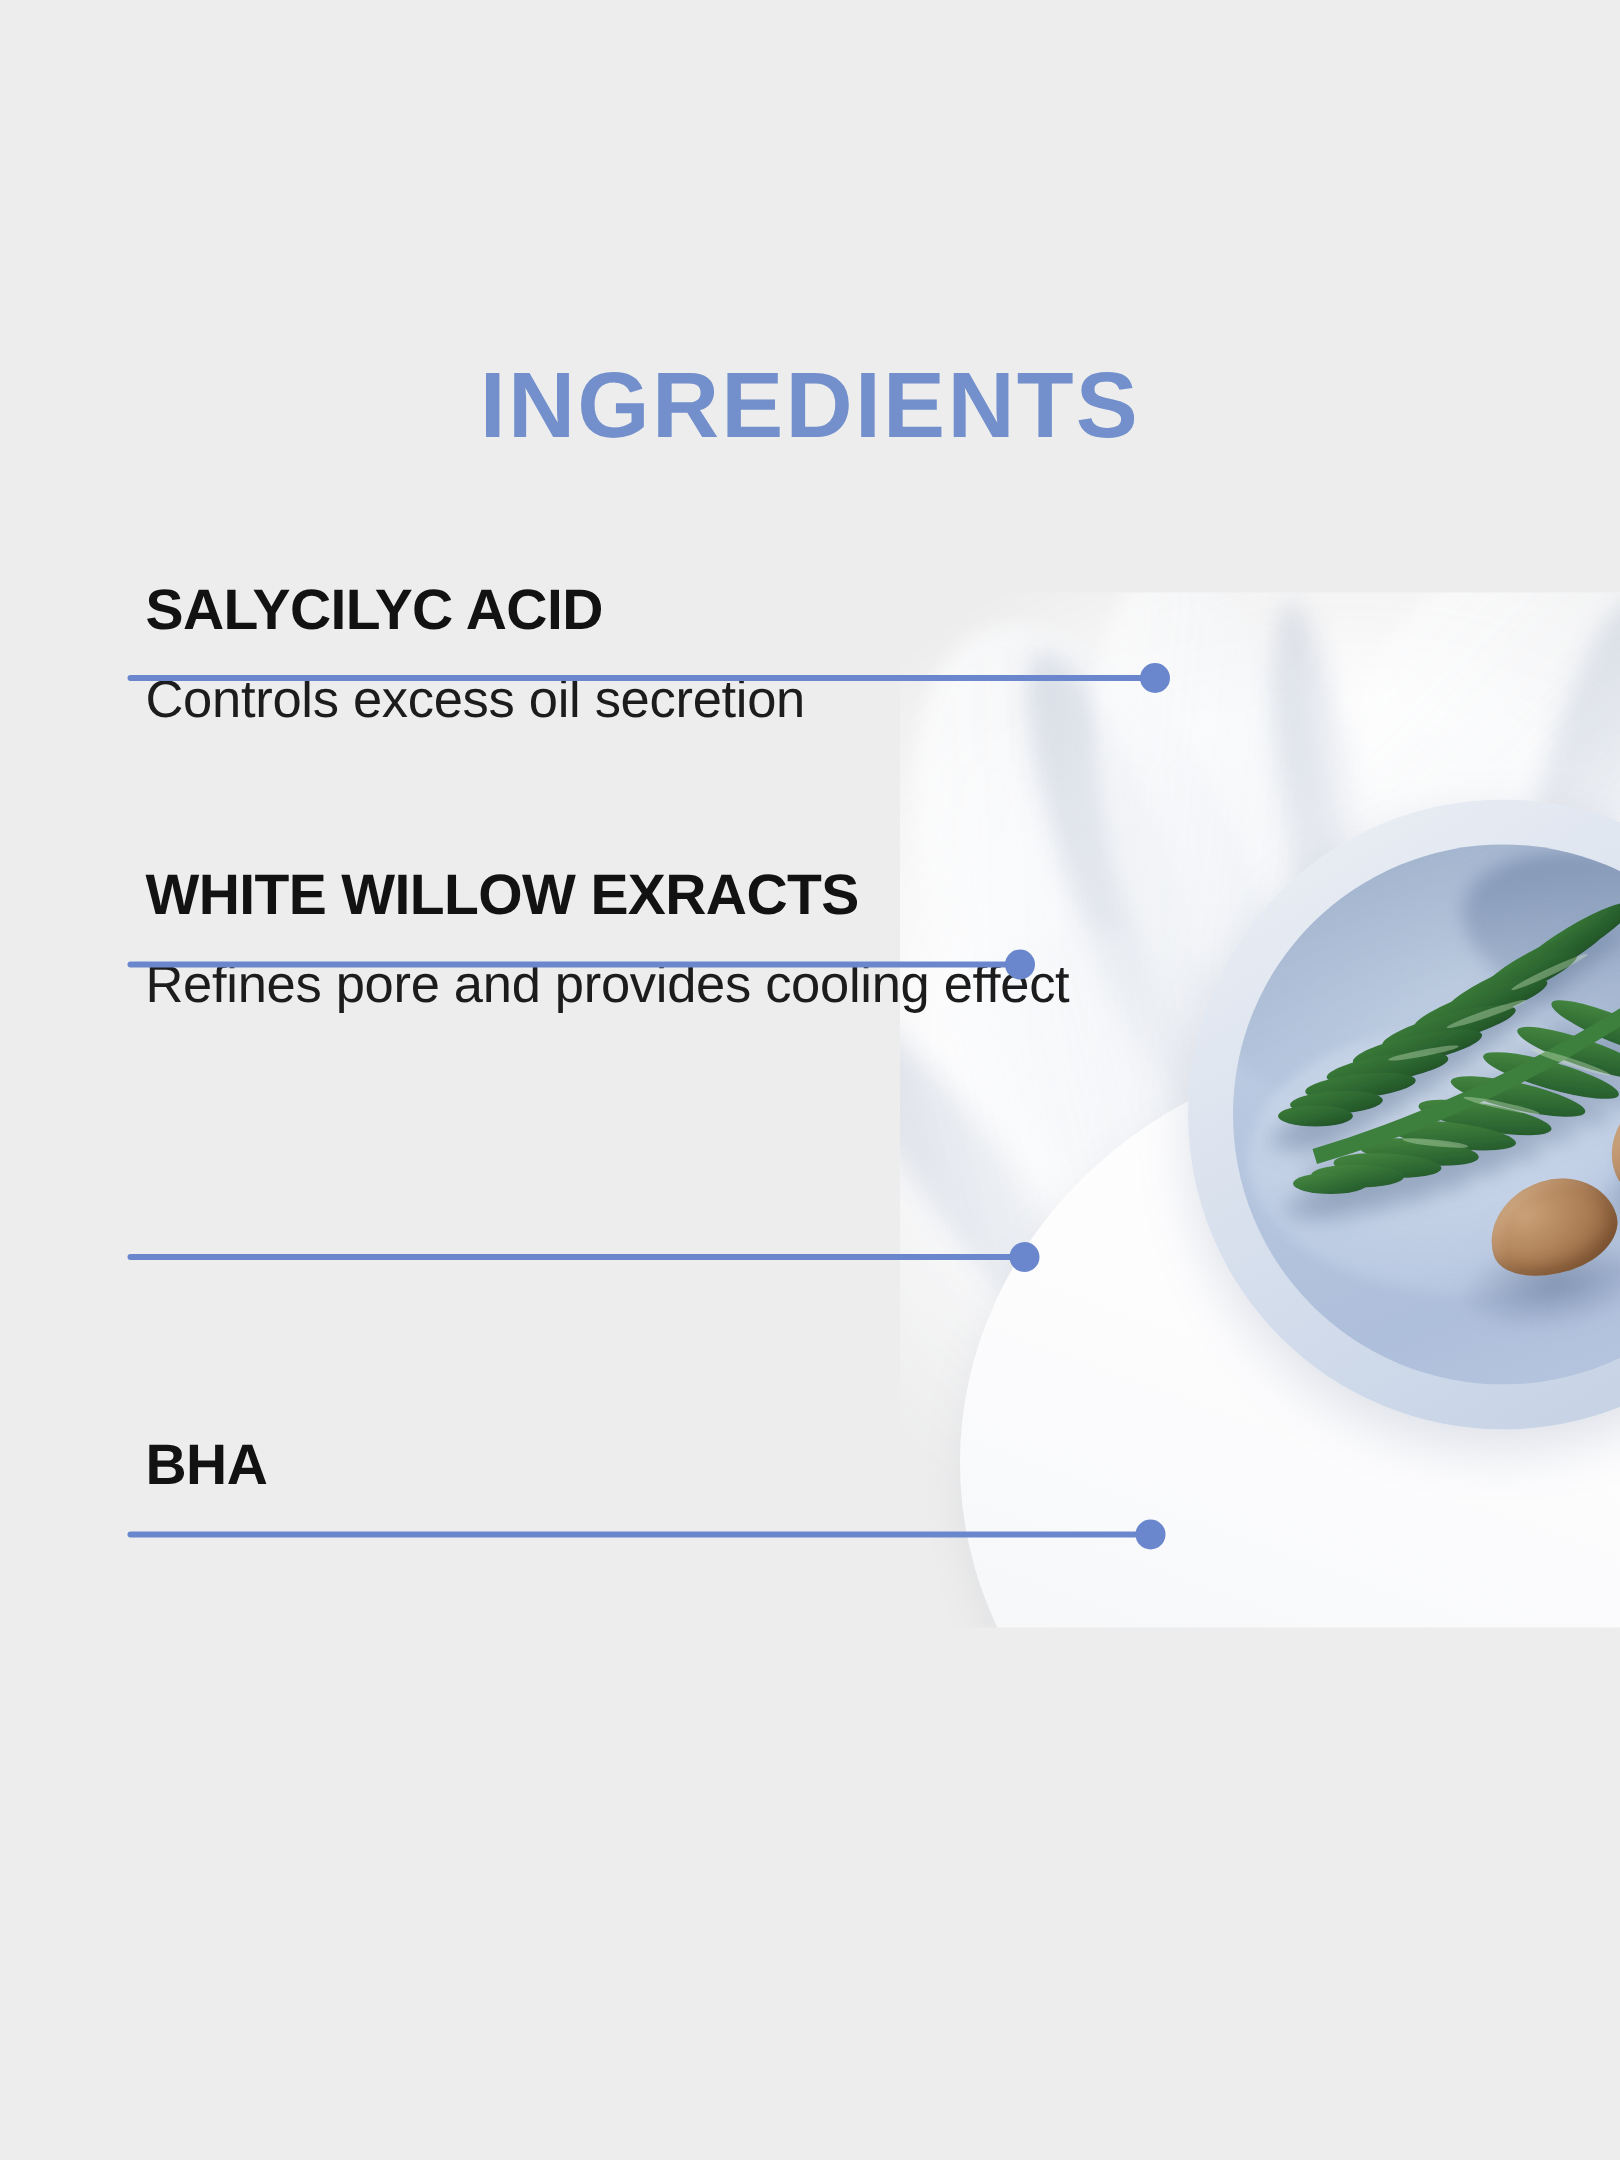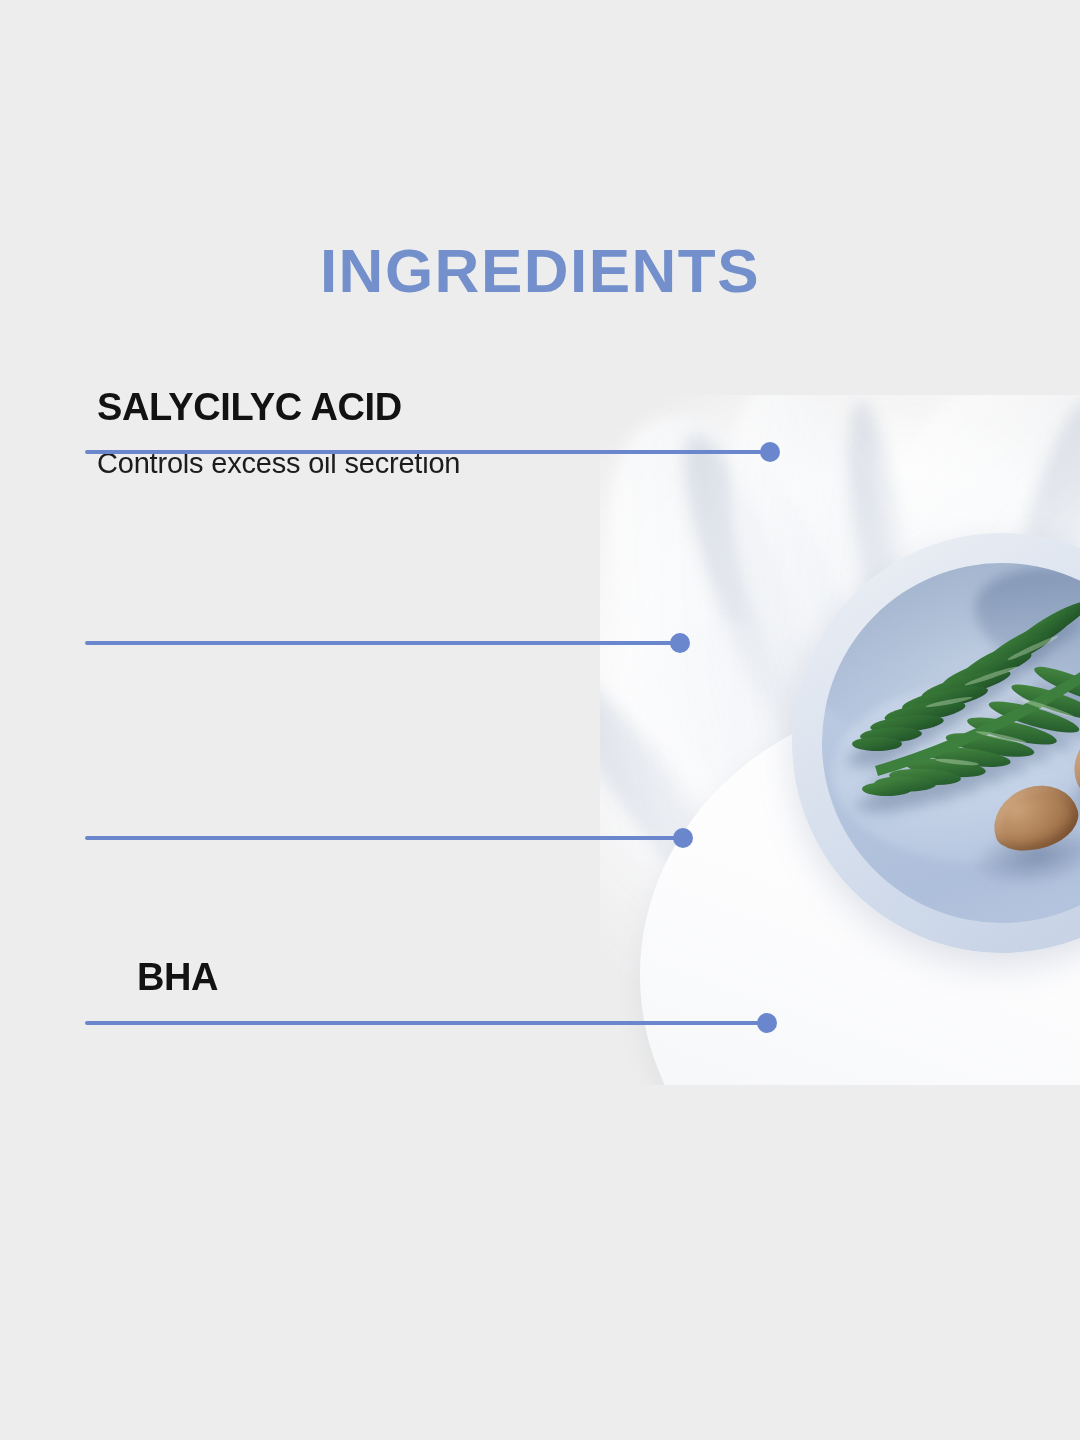--- a/index.html
+++ b/index.html
@@ -207,21 +207,21 @@
   }
   .row-head {
     font-size: 38px;
     font-weight: 700;
     color: #121212;
     letter-spacing: -0.4px;
     line-height: 1;
     white-space: nowrap;
   }
   .row-desc {
-    font-size: 29px;
+    font-size: 35px;
     font-weight: 400;
     color: #1c1c1c;
     letter-spacing: -0.2px;
     line-height: 1;
     white-space: nowrap;
     margin-top: 23px;
   }
 
   
   .connector {
@@ -242,21 +242,21 @@
     top: 0;
     width: 20px;
     height: 20px;
     border-radius: 50%;
     background: #6a87cd;
   }
 
   .r1 { top: 388px; }
   .r2 { top: 578px; }
   .r3 { top: 770px; }
-  .r4 { top: 958px; margin-left: 40px; }
+  .r4 { top: 958px; }
 
   .c1 { left: 85px; top: 442px; }
   .c2 { left: 85px; top: 633px; }
   .c3 { left: 85px; top: 828px; }
   .c4 { left: 85px; top: 1013px; }
 </style>
 </head>
 <body>
 
 <div class="page" style="background: rgb(237, 237, 237);">
@@ -361,20 +361,22 @@
     <div class="row r1">
       <div class="row-head">SALYCILYC ACID</div>
       <div class="row-desc">Controls excess oil secretion</div>
     </div>
     <div class="connector c1" style="width: 695px;">
       <div class="line" style="width: 685px; background: rgb(106, 135, 205);"></div>
       <div class="dot" style="left: 675px; background: rgb(106, 135, 205);"></div>
     </div>
 
     <div class="row r2">
+      <div class="row-head">WHITE WILLOW EXRACTS</div>
+      <div class="row-desc">Refines pore and provides cooling effect</div>
     </div>
     <div class="connector c2" style="width: 605px;">
       <div class="line" style="width: 595px; background: rgb(106, 135, 205);"></div>
       <div class="dot" style="left: 585px; background: rgb(106, 135, 205);"></div>
     </div>
 
     <div class="row r3">
     </div>
     <div class="connector c3" style="width: 608px;">
       <div class="line" style="width: 598px; background: rgb(106, 135, 205);"></div>

